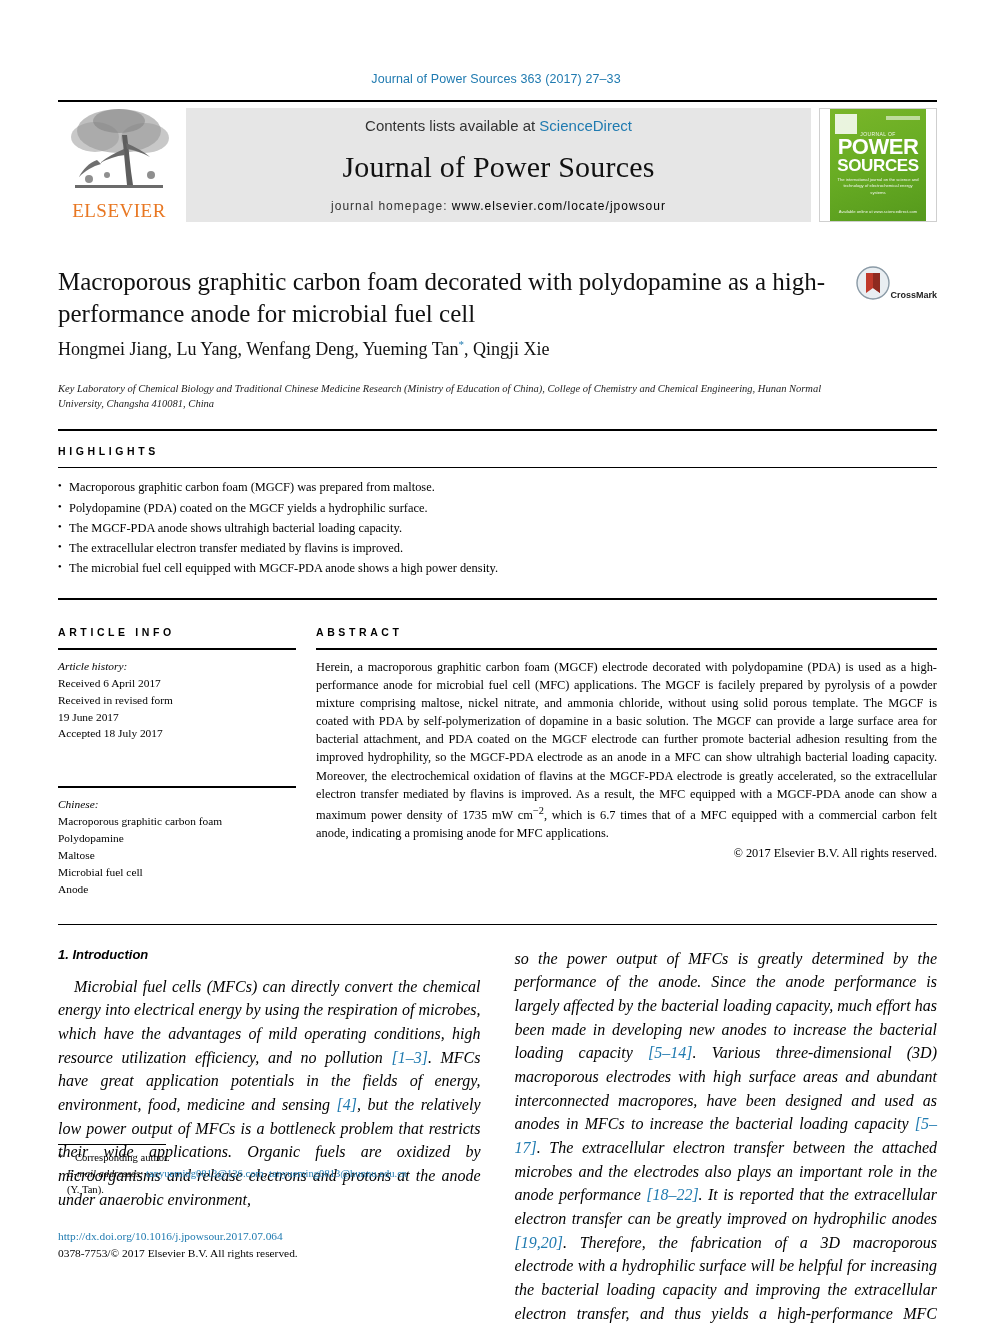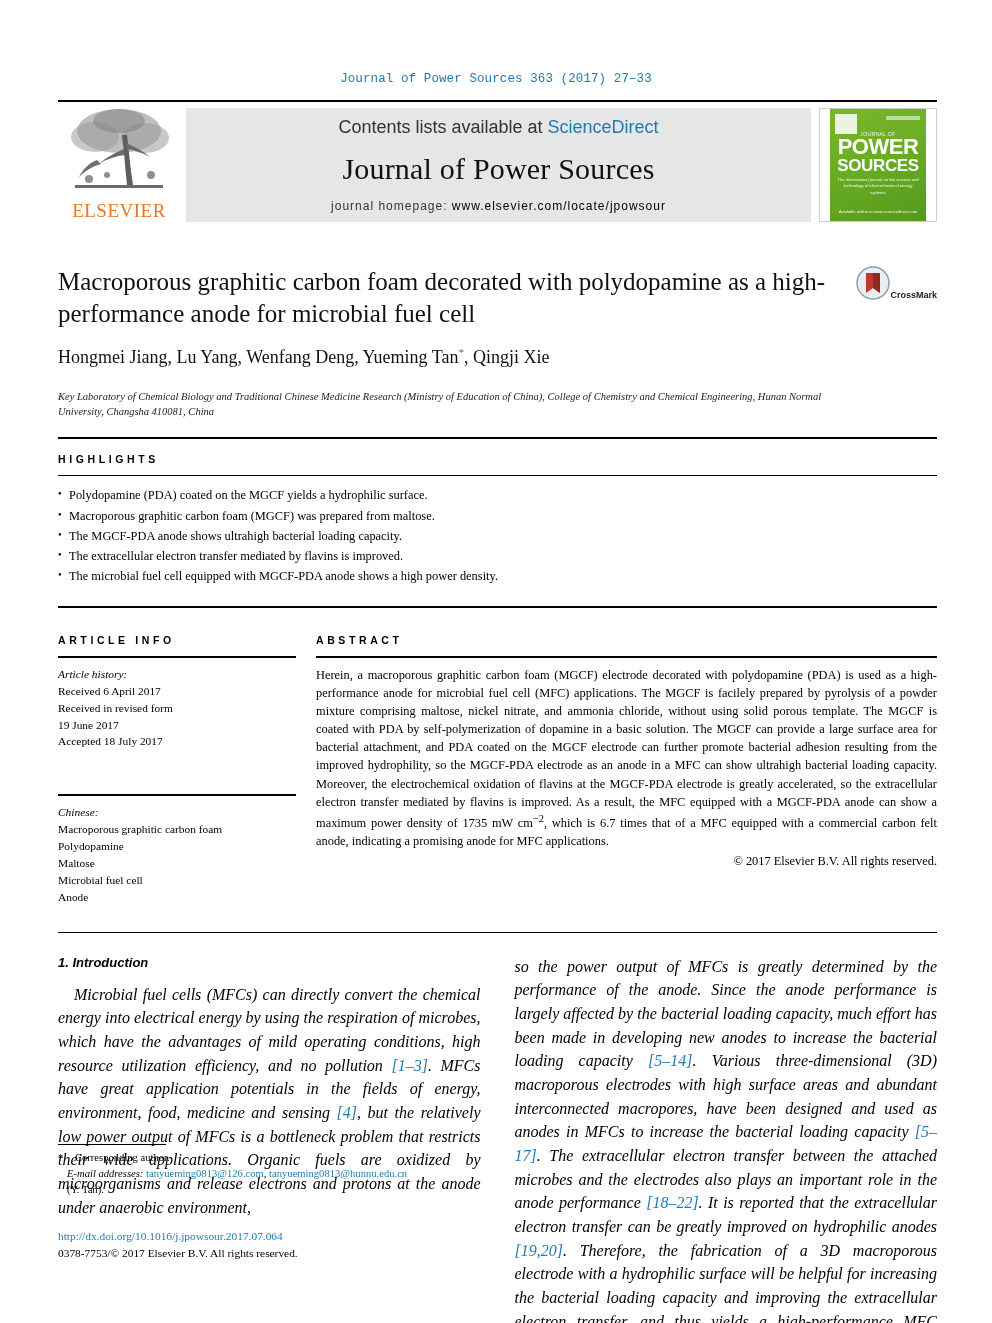--- a/index.html
+++ b/index.html
@@ -12,21 +12,21 @@
     color: #000000;
     position: relative;
     overflow: hidden;
   }
 
   .page { position: relative; width: 992px; height: 1323px; padding: 0; }
 
   
   .running-head {
     text-align: center;
-    font-family: Liberation Mono, monospace;
+    font-family: Liberation Sans, sans-serif;
     font-size: 12.5px;
     color: #1f7ab0;
     padding-top: 72px;
     letter-spacing: 0.1px;
   }
 
   
   .masthead {
     margin: 14px 55px 0 58px;
     border-top: 2.5px solid #000;
@@ -57,21 +57,21 @@
     background: #e6e6e6;
     margin: 0 8px 0 6px;
     display: flex;
     flex-direction: column;
     align-items: center;
     justify-content: space-between;
     padding: 9px 0 9px 0;
   }
   .contents-line {
     font-family: "Liberation Sans", sans-serif;
-    font-size: 18px;
+    font-size: 15px;
     color: #333;
     text-align: center;
   }
   .contents-line .sd { color: #1f7ab0; }
   .journal-title {
     font-family: "Liberation Serif", serif;
     font-size: 30px;
     color: #111;
     letter-spacing: 0.2px;
   }
@@ -131,21 +131,21 @@
     position: absolute; right: 0; top: 0;
     display: flex; align-items: flex-end; gap: 0;
   }
   .crossmark-label {
     font-family: "Liberation Sans", sans-serif;
     font-size: 9px; font-weight: 700; color: #222;
   }
   .authors {
     font-family: "Liberation Serif", serif;
     font-size: 18px;
-    margin-top: 16px;
+    margin-top: 8px;
     color: #111;
   }
   .authors sup { color: #1f7ab0; font-size: 11px; }
   .affiliation {
     font-family: "Liberation Serif", serif;
     font-style: italic;
     font-size: 10.5px;
     line-height: 1.45;
     margin-top: 21px;
     width: 790px;
@@ -332,22 +332,22 @@
     </div>
 
     <div class="affiliation">Key Laboratory of Chemical Biology and Traditional Chinese Medicine Research (Ministry of Education of China), College of Chemistry and Chemical Engineering, Hunan Normal University, Changsha 410081, China</div>
   </div>
 
   <div class="rule-thick"></div>
   <div class="highlights">
     <div class="section-head">HIGHLIGHTS</div>
     <div class="hl-rule"></div>
     <ul class="hl-list">
+      <li>Macroporous graphitic carbon foam (MGCF) was prepared from maltose.</li>
       <li>Polydopamine (PDA) coated on the MGCF yields a hydrophilic surface.</li>
-      <li>Macroporous graphitic carbon foam (MGCF) was prepared from maltose.</li>
       <li>The MGCF-PDA anode shows ultrahigh bacterial loading capacity.</li>
       <li>The extracellular electron transfer mediated by flavins is improved.</li>
       <li>The microbial fuel cell equipped with MGCF-PDA anode shows a high power density.</li>
     </ul>
   </div>
 
   <div class="rule-thick" style="margin-top:20px;"></div>
 
   <div class="info-abstract">
 

